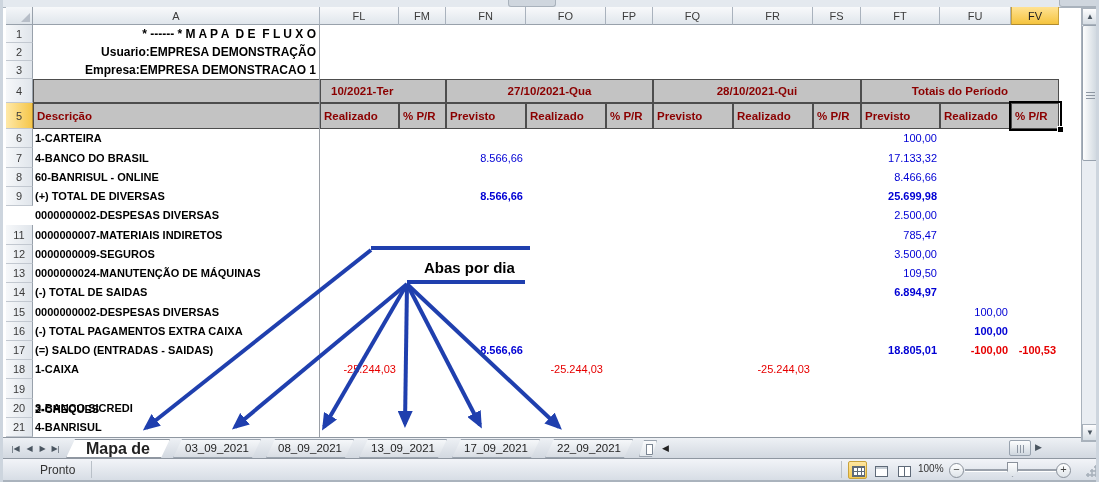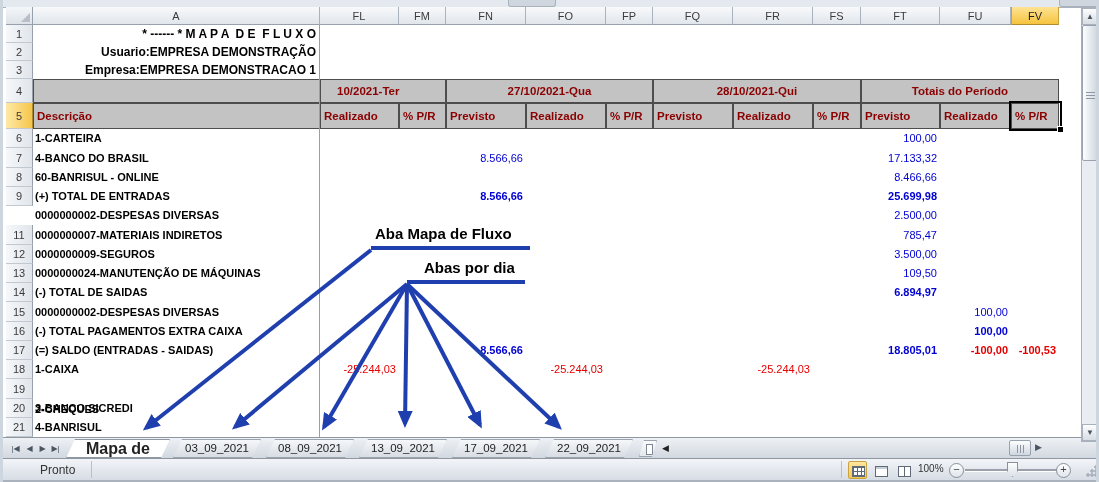--- a/index.html
+++ b/index.html
@@ -114,21 +114,21 @@
       <div class="gut" style="top: 322px; height: 19px; line-height: 19px;">16</div>
       <div class="gut" style="top: 341px; height: 19px; line-height: 19px;">17</div>
       <div class="gut" style="top: 360px; height: 19px; line-height: 19px;">18</div>
       <div class="gut" style="top: 379px; height: 20px; line-height: 20px;">19</div>
       <div class="gut" style="top: 399px; height: 19px; line-height: 19px;">20</div>
       <div class="gut" style="top: 418px; height: 19px; line-height: 19px;">21</div>
       <div class="titletext" style="left: 34px; top: 25px; width: 279px; height: 18px; line-height: 18px;">* ------ * M A P A  D E  F L U X O</div>
       <div class="titletext" style="left: 34px; top: 43px; width: 279px; height: 18px; line-height: 18px;">Usuario:EMPRESA DEMONSTRAÇÃO</div>
       <div class="titletext" style="left: 34px; top: 61px; width: 279px; height: 18px; line-height: 18px;">Empresa:EMPRESA DEMONSTRACAO 1</div>
       <div class="g4" style="left: 30px; top: 79px; width: 287px; height: 24px;"></div>
-      <div class="g4" style="left: 317px; top: 79px; width: 126px; height: 24px; line-height: 22px; text-align: left; padding-left: 16px;">10/2021-Ter</div>
+      <div class="g4" style="left: 317px; top: 79px; width: 126px; height: 24px; line-height: 22px; text-align: left; padding-left: 10px;">10/2021-Ter</div>
       <div class="g4" style="left: 443px; top: 79px; width: 207px; height: 24px; line-height: 22px; text-align: center; padding-left: 0px;">27/10/2021-Qua</div>
       <div class="g4" style="left: 650px; top: 79px; width: 208px; height: 24px; line-height: 22px; text-align: center; padding-left: 0px;">28/10/2021-Qui</div>
       <div class="g4" style="left: 858px; top: 79px; width: 198px; height: 24px; line-height: 22px; text-align: center; padding-left: 0px;">Totais do Período</div>
       <div class="g5" style="left: 30px; top: 103px; width: 287px; height: 26px; line-height: 24px;">Descrição</div>
       <div class="g5" style="left: 317px; top: 103px; width: 79px; height: 26px; line-height: 24px;">Realizado</div>
       <div class="g5" style="left: 396px; top: 103px; width: 47px; height: 26px; line-height: 24px;">% P/R</div>
       <div class="g5" style="left: 443px; top: 103px; width: 80px; height: 26px; line-height: 24px;">Previsto</div>
       <div class="g5" style="left: 523px; top: 103px; width: 80px; height: 26px; line-height: 24px;">Realizado</div>
       <div class="g5" style="left: 603px; top: 103px; width: 47px; height: 26px; line-height: 24px;">% P/R</div>
       <div class="g5" style="left: 650px; top: 103px; width: 80px; height: 26px; line-height: 24px;">Previsto</div>
@@ -137,21 +137,21 @@
       <div class="g5" style="left: 858px; top: 103px; width: 79px; height: 26px; line-height: 24px;">Previsto</div>
       <div class="g5" style="left: 937px; top: 103px; width: 71px; height: 26px; line-height: 24px;">Realizado</div>
       <div class="g5" style="left: 1008px; top: 103px; width: 48px; height: 26px; line-height: 24px;">% P/R</div>
       <div class="desc" style="left: 30px; top: 129px; width: 286px; height: 19px; line-height: 19px; font-weight: 700;">1-CARTEIRA</div>
       <div class="val" style="left: 858px; top: 129px; width: 79px; height: 19px; line-height: 19px; color: rgb(0, 0, 212); font-weight: 400;">100,00</div>
       <div class="desc" style="left: 30px; top: 148px; width: 286px; height: 20px; line-height: 20px; font-weight: 700;">4-BANCO DO BRASIL</div>
       <div class="val" style="left: 443px; top: 148px; width: 80px; height: 20px; line-height: 20px; color: rgb(0, 0, 212); font-weight: 400;">8.566,66</div>
       <div class="val" style="left: 858px; top: 148px; width: 79px; height: 20px; line-height: 20px; color: rgb(0, 0, 212); font-weight: 400;">17.133,32</div>
       <div class="desc" style="left: 30px; top: 168px; width: 286px; height: 19px; line-height: 19px; font-weight: 700;">60-BANRISUL - ONLINE</div>
       <div class="val" style="left: 858px; top: 168px; width: 79px; height: 19px; line-height: 19px; color: rgb(0, 0, 212); font-weight: 400;">8.466,66</div>
-      <div class="desc" style="left: 30px; top: 187px; width: 286px; height: 19px; line-height: 19px; font-weight: 700;">(+) TOTAL DE ENTRADAS</div>
+      <div class="desc" style="left: 30px; top: 187px; width: 286px; height: 19px; line-height: 19px; font-weight: 700;">(+) TOTAL DE DIVERSAS</div>
       <div class="val" style="left: 443px; top: 187px; width: 80px; height: 19px; line-height: 19px; color: rgb(0, 0, 212); font-weight: 700;">8.566,66</div>
       <div class="val" style="left: 858px; top: 187px; width: 79px; height: 19px; line-height: 19px; color: rgb(0, 0, 212); font-weight: 700;">25.699,98</div>
       <div class="desc" style="left: 30px; top: 206px; width: 286px; height: 19px; line-height: 19px; font-weight: 700;">0000000002-DESPESAS DIVERSAS</div>
       <div class="val" style="left: 858px; top: 206px; width: 79px; height: 19px; line-height: 19px; color: rgb(0, 0, 212); font-weight: 400;">2.500,00</div>
       <div class="desc" style="left: 30px; top: 225px; width: 286px; height: 20px; line-height: 20px; font-weight: 700;">0000000007-MATERIAIS INDIRETOS</div>
       <div class="val" style="left: 858px; top: 225px; width: 79px; height: 20px; line-height: 20px; color: rgb(0, 0, 212); font-weight: 400;">785,47</div>
       <div class="desc" style="left: 30px; top: 245px; width: 286px; height: 19px; line-height: 19px; font-weight: 700;">0000000009-SEGUROS</div>
       <div class="val" style="left: 858px; top: 245px; width: 79px; height: 19px; line-height: 19px; color: rgb(0, 0, 212); font-weight: 400;">3.500,00</div>
       <div class="desc" style="left: 30px; top: 264px; width: 286px; height: 19px; line-height: 19px; font-weight: 700;">0000000024-MANUTENÇÃO DE MÁQUINAS</div>
       <div class="val" style="left: 858px; top: 264px; width: 79px; height: 19px; line-height: 19px; color: rgb(0, 0, 212); font-weight: 400;">109,50</div>
@@ -190,21 +190,20 @@
       <line x1="404" y1="282" x2="522" y2="282"></line>
       <line x1="368" y1="250" x2="143" y2="428" marker-end="url(#ah)"></line>
       <line x1="404" y1="284" x2="232" y2="427" marker-end="url(#ah)"></line>
       <line x1="404" y1="284" x2="321" y2="427" marker-end="url(#ah)"></line>
       <line x1="404" y1="284" x2="402" y2="424" marker-end="url(#ah)"></line>
       <line x1="404" y1="284" x2="477" y2="425" marker-end="url(#ah)"></line>
       <line x1="404" y1="284" x2="556" y2="427" marker-end="url(#ah)"></line>
     </g>
   </svg>
 
-  <div class="ann" style="left:372px;top:225px;">Aba Mapa de Fluxo</div>
   <div class="ann" style="left:421px;top:259px;">Abas por dia</div>
 
   <div class="vscroll">
     <div class="vbtn" style="top:0;">▲</div>
     <div class="vthumb">
         <div class="vgrip"></div>
       </div>
     <div class="vbtn" style="top:416px;">▼</div>
   </div>
 

